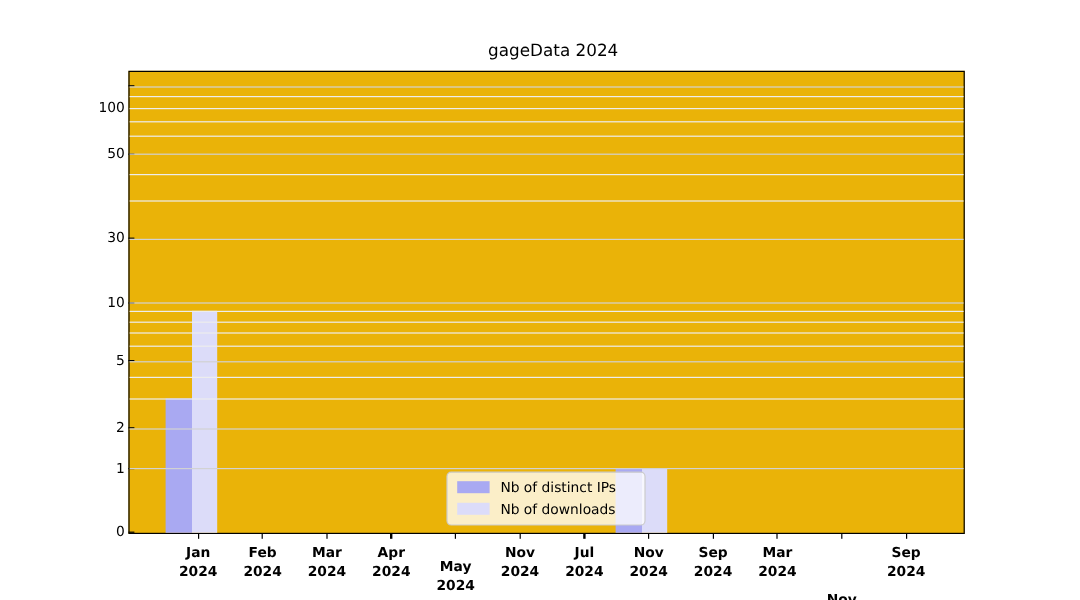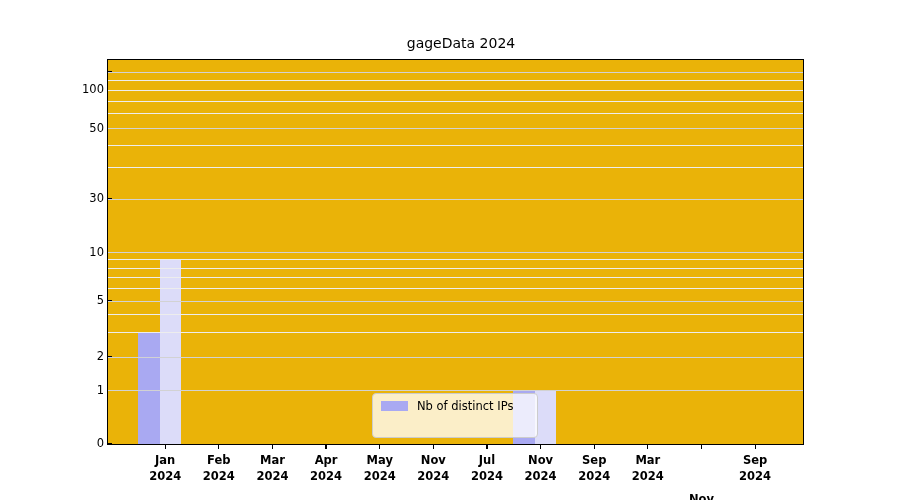--- a/index.html
+++ b/index.html
@@ -72,20 +72,24 @@
         <div class="gridline major" style="top: 139px;"></div>
         <div class="gridline major" style="top: 68.5px;"></div>
         <div class="gridline major" style="top: 12px;"></div>
       </div>
 
     <div class="legend">
       <div class="legend-row">
         <span class="legend-swatch" style="background: rgb(169, 169, 242);"></span>
         <span class="legend-label">Nb of distinct IPs</span>
       </div>
+      <div class="legend-row">
+        <span class="legend-swatch" style="background: rgb(220, 220, 249);"></span>
+        <span class="legend-label">Nb of downloads</span>
+      </div>
     </div>
   </div>
 
   <div id="axes-layer">
       <div class="ytick" style="left: 107.2px; top: 443.1px;"></div>
       <div class="ytick-label" style="top: 436.2px;">0</div>
       <div class="ytick" style="left: 107.2px; top: 389.6px;"></div>
       <div class="ytick-label" style="top: 382.7px;">1</div>
       <div class="ytick" style="left: 107.2px; top: 356.1px;"></div>
       <div class="ytick-label" style="top: 349.2px;">2</div>
@@ -113,21 +117,21 @@
       <div class="xtick-label" style="left: 244.46px;">
         <div class="">Mar</div>
         <div class="">2024</div>
       </div>
       <div class="xtick" style="left: 325.49px;"></div>
       <div class="xtick-label" style="left: 298.09px;">
         <div class="">Apr</div>
         <div class="">2024</div>
       </div>
       <div class="xtick" style="left: 379.12px;"></div>
-      <div class="xtick-label" style="left: 351.72px;">
+      <div class="xtick-label" style="left: 351.72px; margin-top: 12px;">
         <div class="">May</div>
         <div class="">2024</div>
       </div>
       <div class="xtick" style="left: 432.75px;"></div>
       <div class="xtick-label" style="left: 405.35px;">
         <div class="">Nov</div>
         <div class="">2024</div>
       </div>
       <div class="xtick" style="left: 486.38px;"></div>
       <div class="xtick-label" style="left: 458.98px;">

